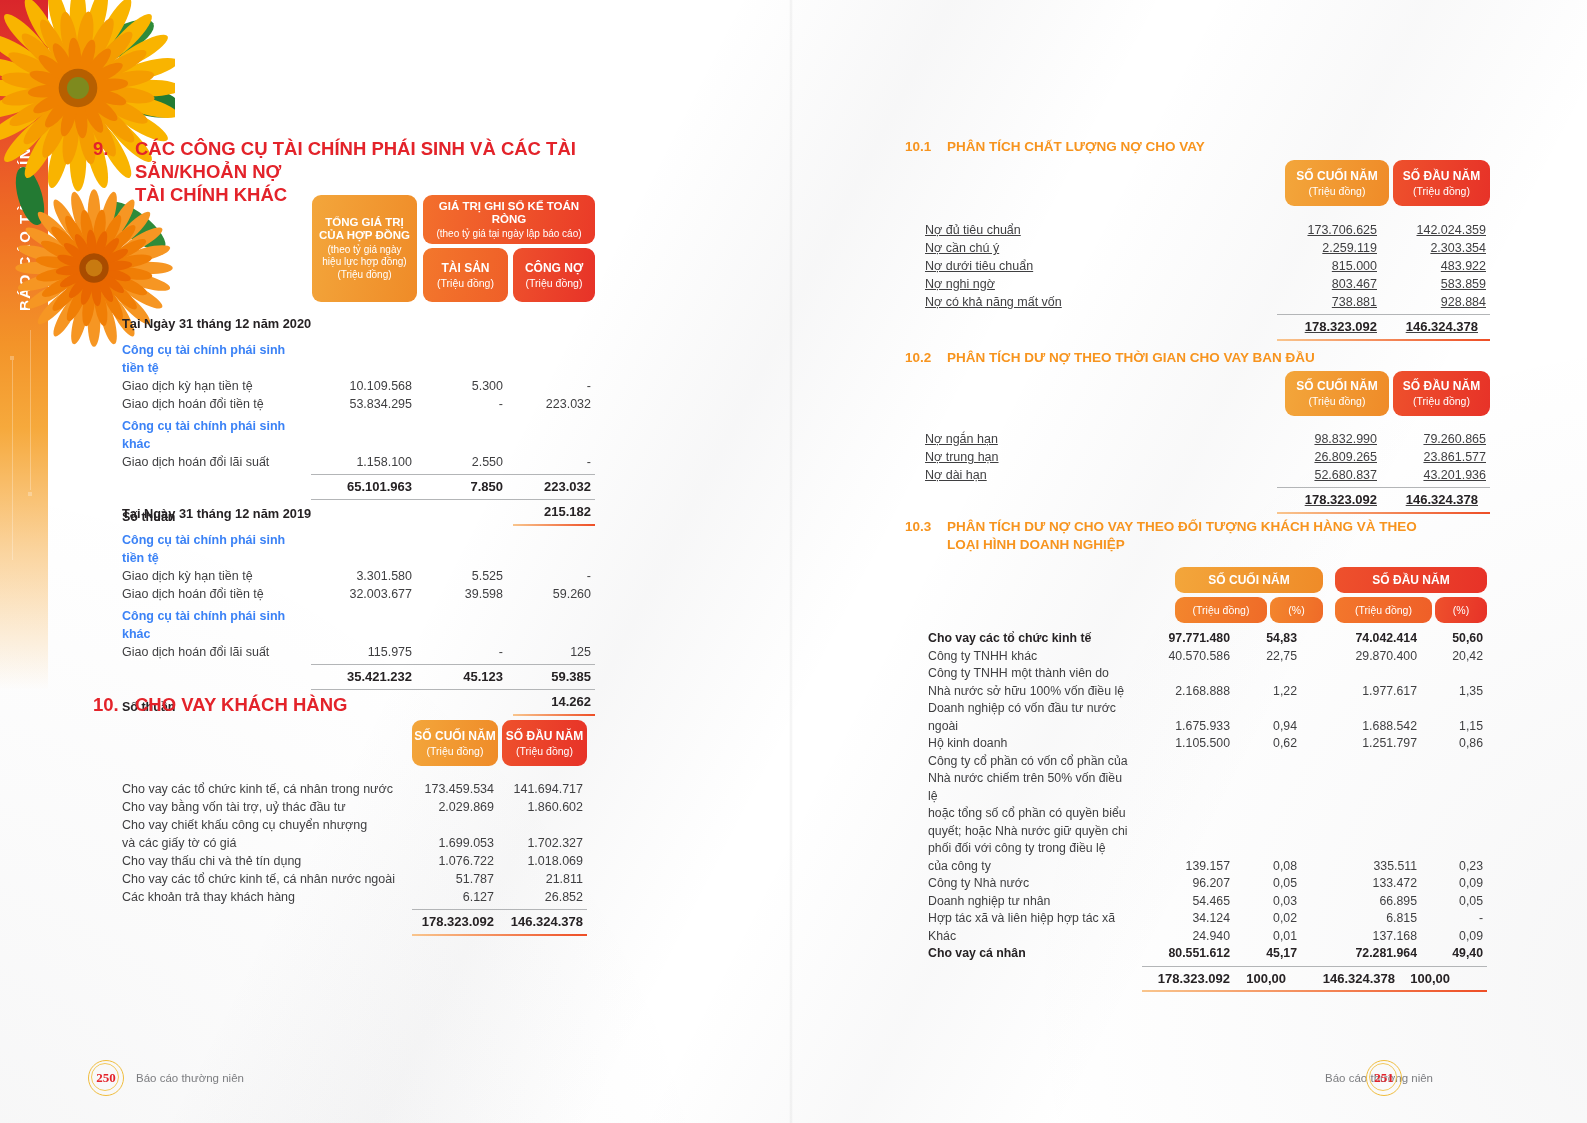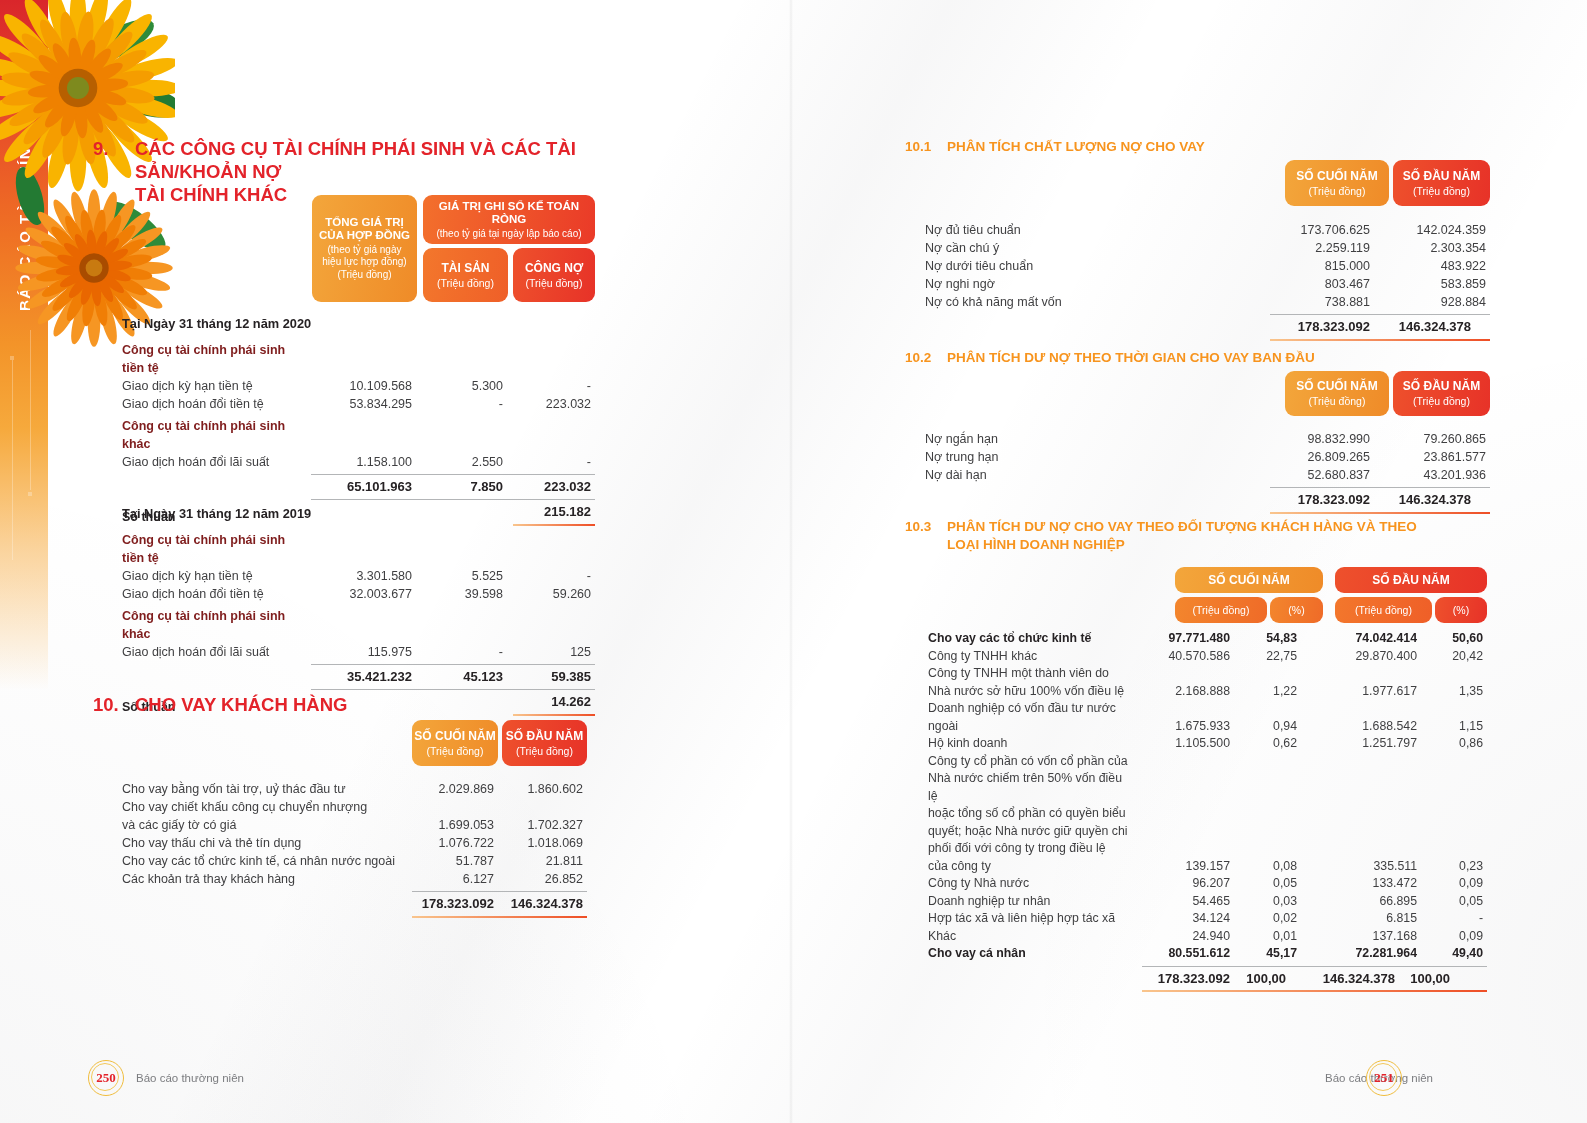--- a/index.html
+++ b/index.html
@@ -46,37 +46,37 @@
   .g-deep{background:linear-gradient(100deg,#f3772c,#ef5f28);}
   .g-red{background:linear-gradient(100deg,#ee512c,#e73228);}
   .g-grp{background:linear-gradient(100deg,#f3702c,#ea3a28);}
 
   
   .tbl{position:absolute;font-size:12.5px;line-height:18px;}
   .tcap{font-weight:bold;color:#262224;margin:0 0 8px 0;font-size:12.8px;}
   .trow{display:grid;align-items:end;}
   .trow .lab{white-space:pre-line;}
   .trow .val{text-align:right;padding-right:4px;}
-  .group .lab{font-weight:bold;color:#7f1d1d;}
+  .group .lab{font-weight:bold;color:#3b82f6;}
   .group{margin-top:4px;}
   .strong .lab,.strong .val{font-weight:bold;color:#262224;}
   .vals{display:grid;align-items:end;}
   .total .vals,.total2 .vals{border-top:1px solid #b3b5b7;padding:3px 0 5px;margin-top:3px;}
   .total .vals{background:linear-gradient(90deg,#f9c58d,#ee4e26) bottom/100% 2px no-repeat;}
   .total2 .vals{border-bottom:1px solid #b3b5b7;padding-bottom:3px;}
   .total .val,.total2 .val,.net .netv{font-weight:bold;color:#262224;font-size:13px;}
   .net{margin-top:3px;}
   .net .lab{font-weight:bold;color:#262224;}
   .net .netv{background:linear-gradient(90deg,#f9c58d,#ee4e26) bottom/100% 2px no-repeat;padding-bottom:5px;}
 
   .t9 .trow{grid-template-columns:1fr 105px 85px 82px;column-gap:6px;}
   .t9 .vals{grid-column:2/-1;grid-template-columns:105px 85px 82px;column-gap:6px;}
   .t10 .trow{grid-template-columns:1fr 86px 85px;column-gap:4px;}
   .t10 .vals{grid-column:2/-1;grid-template-columns:86px 85px;column-gap:4px;}
-  .r2 .trow{grid-template-columns:1fr 104px 97px;column-gap:19px;}
+  .r2 .trow{grid-template-columns:1fr 104px 97px;column-gap:12px;text-decoration:underline;}
   .r2 .vals{grid-column:2/-1;grid-template-columns:104px 97px;column-gap:4px;}
   .t103{font-size:12.3px;line-height:17.5px;}
   .t103 .trow{grid-template-columns:1fr 92px 53px 106px 52px;column-gap:14px;}
   .t103 .vals{grid-column:2/-1;grid-template-columns:92px 53px 106px 52px;column-gap:3px;}
 
   
   .badge{position:absolute;width:36px;height:36px;font-family:Liberation Serif, serif;}
   .badge .ring{position:absolute;inset:0;border:1.6px solid #f0bd3e;border-radius:50%;}
   .badge .ring2{position:absolute;inset:3px 5px 5px 3px;border:1.4px solid #f3c85a;border-radius:50%;}
   .badge .num{position:absolute;inset:0;display:flex;align-items:center;justify-content:center;
@@ -364,20 +364,25 @@
         <span class="s">(Triệu đồng)</span>
       </div>
       <div class="hbox g-red" style="left:90px;top:0;width:85px;height:46px;">
         <span class="t">SỐ ĐẦU NĂM</span>
         <span class="s">(Triệu đồng)</span>
       </div>
     </div>
 
     <div class="tbl t10" style="left:122px;top:780px;width:465px;">
         <div class="trow data">
+          <div class="lab">Cho vay các tổ chức kinh tế, cá nhân trong nước</div>
+          <div class="val">173.459.534</div>
+          <div class="val">141.694.717</div>
+        </div>
+        <div class="trow data">
           <div class="lab">Cho vay bằng vốn tài trợ, uỷ thác đầu tư</div>
           <div class="val">2.029.869</div>
           <div class="val">1.860.602</div>
         </div>
         <div class="trow data">
           <div class="lab">Cho vay chiết khấu công cụ chuyển nhượng
 và các giấy tờ có giá</div>
           <div class="val">1.699.053</div>
           <div class="val">1.702.327</div>
         </div>

